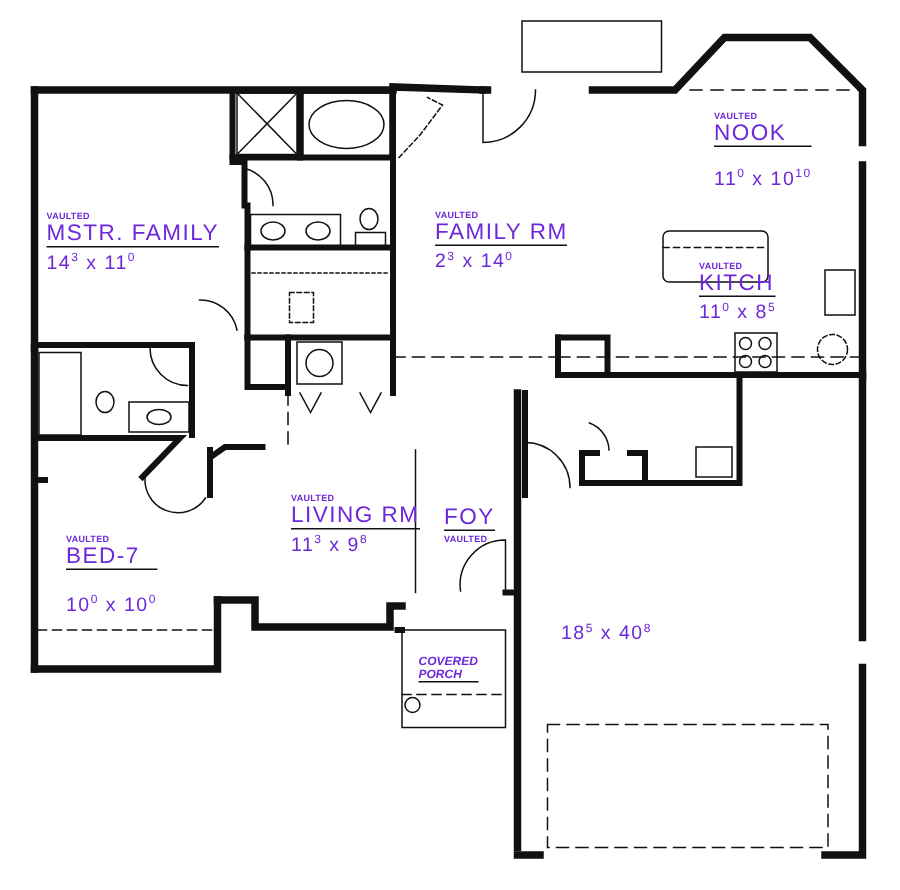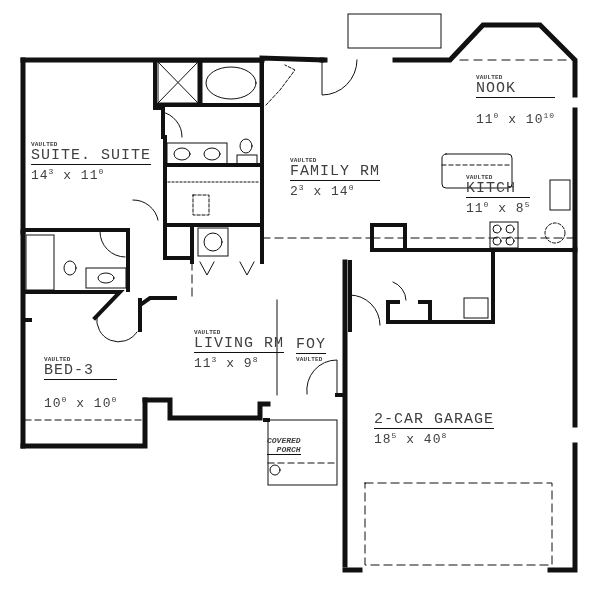--- a/index.html
+++ b/index.html
@@ -1,18 +1,18 @@
 <!DOCTYPE html>
 <html><head>
   <meta charset="utf-8">
   <style>
     html, body { margin: 0; padding: 0; background: #ffffff; }
     body { width: 600px; height: 593px; position: relative; overflow: hidden; }
     #plan { position: absolute; left: 0; top: 0; width: 600px; height: 593px; }
-    .lbl { position: absolute; font-family: Liberation Mono, monospace; color: #404040; line-height: 1; white-space: nowrap; }
+    .lbl { position: absolute; font-family: Liberation Sans, sans-serif; color: #6d28d9; line-height: 1; white-space: nowrap; }
     .vaulted { font-size: 6px; font-weight: bold; letter-spacing: 0.2px; }
     .name { font-size: 15px; letter-spacing: 1px; border-bottom: 1.5px solid #111; padding-bottom: 1px; font-weight: normal; }
     .dims { font-size: 13px; letter-spacing: 1px; }
     .dims sup { font-size: 8px; }
     .small { font-size: 8px; font-weight: bold; font-style: italic; }
     .small-u { font-size: 8px; font-weight: bold; font-style: italic; border-bottom: 1px solid #111; }
   </style>
 </head>
 <body>
 
@@ -132,29 +132,29 @@
       <polyline points="200,262 207,275 214,262"></polyline>
       <polyline points="240,262 247,275 254,262"></polyline>
 
       <polyline points="266,105 280,90 295,70 285,65" stroke-dasharray="3,2"></polyline>
     </g>
   </g>
 </svg>
 
 <div class="lbl" style="left:31px; top:142px;">
   <div class="vaulted">VAULTED</div>
-  <div class="name">SUITE. SUITE</div>
+  <div class="name">MSTR. FAMILY</div>
   <div class="dims" style="margin-top:3px;">
     <span>14</span><sup>3</sup>
     <span>x</span>
     <span>11</span><sup>0</sup>
   </div>
 </div>
 
-<div class="lbl" style="left:290px; top:158px;">
+<div class="lbl" style="left:290px; top:141px;">
   <div class="vaulted">VAULTED</div>
   <div class="name">FAMILY RM</div>
   <div class="dims" style="margin-top:3px;">
     <span>2</span><sup>3</sup>
     <span>x</span>
     <span>14</span><sup>0</sup>
   </div>
 </div>
 
 <div class="lbl" style="left:476px; top:75px;">
@@ -172,48 +172,47 @@
   <div class="name">KITCH</div>
   <div class="dims" style="margin-top:3px;">
     <span>11</span><sup>0</sup>
     <span>x</span>
     <span>8</span><sup>5</sup>
   </div>
 </div>
 
 <div class="lbl" style="left:44px; top:357px;">
   <div class="vaulted">VAULTED</div>
-  <div class="name">BED-3</div>
+  <div class="name">BED-7</div>
   <div class="dims" style="margin-top:16px;">
     <span>10</span><sup>0</sup>
     <span>x</span>
     <span>10</span><sup>0</sup>
   </div>
 </div>
 
 <div class="lbl" style="left:158px; top:330px;margin-left:36px;">
   <div class="vaulted">VAULTED</div>
   <div class="name">LIVING RM</div>
   <div class="dims" style="margin-top:3px;">
     <span>11</span><sup>3</sup>
     <span>x</span>
     <span>9</span><sup>8</sup>
   </div>
 </div>
 
 <div class="lbl" style="left:374px; top:412px;">
-  <div class="name">2-CAR GARAGE</div>
   <div class="dims" style="margin-top:3px;">
     <span>18</span><sup>5</sup>
     <span>x</span>
     <span>40</span><sup>8</sup>
   </div>
 </div>
 
 <div class="lbl" style="left:296px; top:337px;">
   <div class="name">FOY</div>
   <div class="vaulted" style="margin-top:3px;">VAULTED</div>
 </div>
 
-<div class="lbl" style="left:267px; top:437px;">
+<div class="lbl" style="left:279px; top:437px;">
   <div class="small">COVERED</div>
-  <div class="small-u" style="margin-top:1px;text-align:right;">PORCH</div>
+  <div class="small-u" style="margin-top:1px;">PORCH</div>
 </div>
 
 </body></html>

